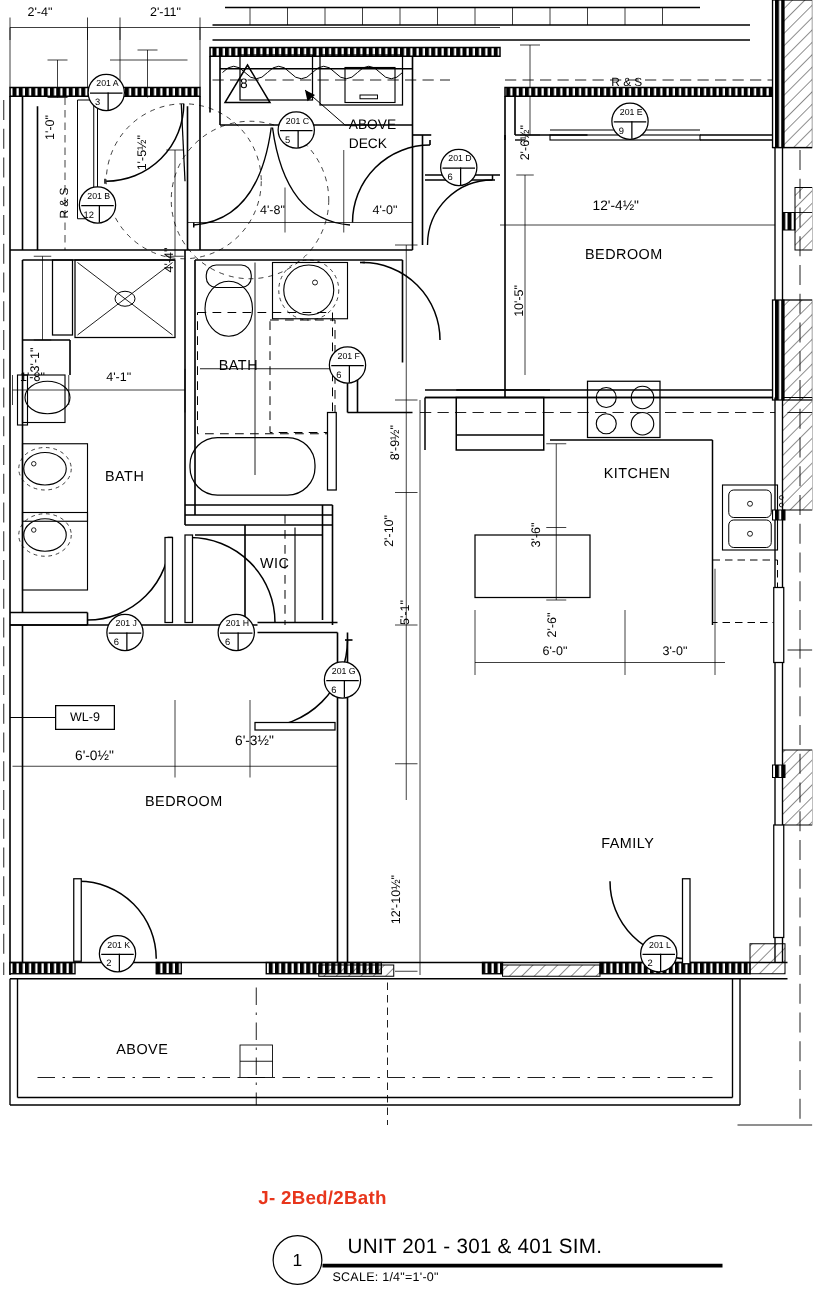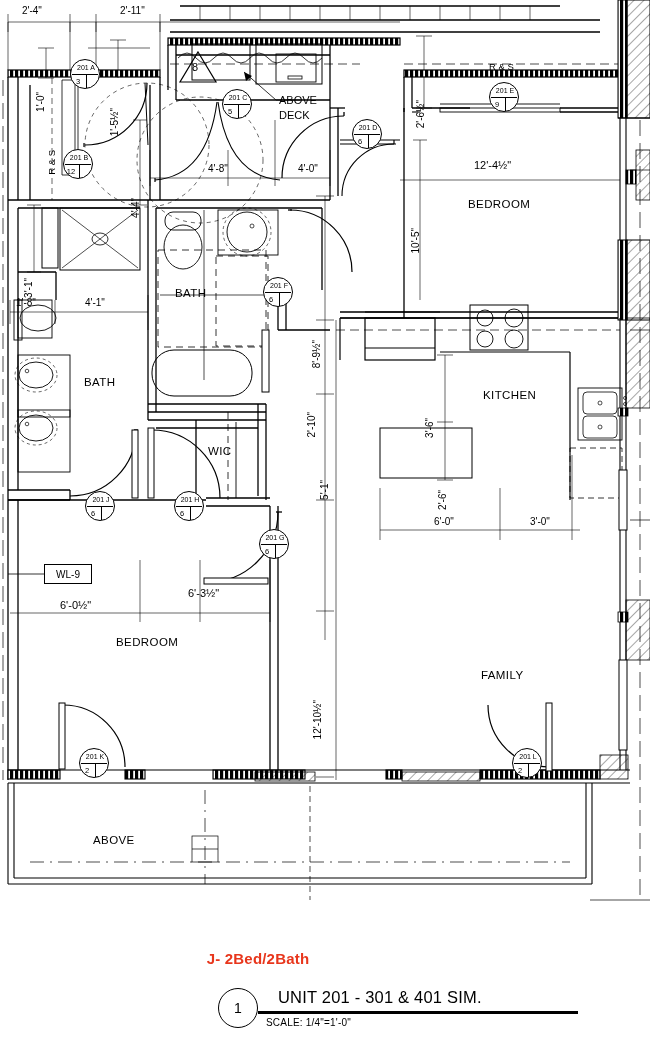--- a/index.html
+++ b/index.html
@@ -544,21 +544,21 @@
       <g stroke-width="1">
         <rect x="619" y="470" width="8" height="60" fill="#fff"></rect>
         <rect x="619" y="660" width="8" height="90" fill="#fff"></rect>
       </g>
     </g>
   </svg>
 
   <div class="lbl room-label" style="left:468px; top:199px;">BEDROOM</div>
   <div class="lbl room-label" style="left:175px; top:288px;">BATH</div>
   <div class="lbl room-label" style="left:84px; top:377px;">BATH</div>
-  <div class="lbl room-label" style="left:483px; top:390px;">KITCHEN</div>
+  <div class="lbl room-label" style="left:483px; top:374px;">KITCHEN</div>
   <div class="lbl room-label" style="left:208px; top:446px;">WIC</div>
   <div class="lbl room-label" style="left:116px; top:637px;">BEDROOM</div>
   <div class="lbl room-label" style="left:481px; top:670px;">FAMILY</div>
   <div class="lbl room-label" style="left:93px; top:835px;">ABOVE</div>
 
   <div class="lbl small-label rot90" style="left:47px; top:150px;">R &amp; S</div>
   <div class="lbl small-label" style="left:489px; top:62px;">R &amp; S</div>
   <div class="lbl small-label" style="left:279px; top:95px; font-size:11px;">ABOVE</div>
   <div class="lbl small-label" style="left:279px; top:110px; font-size:11px;">DECK</div>
 

